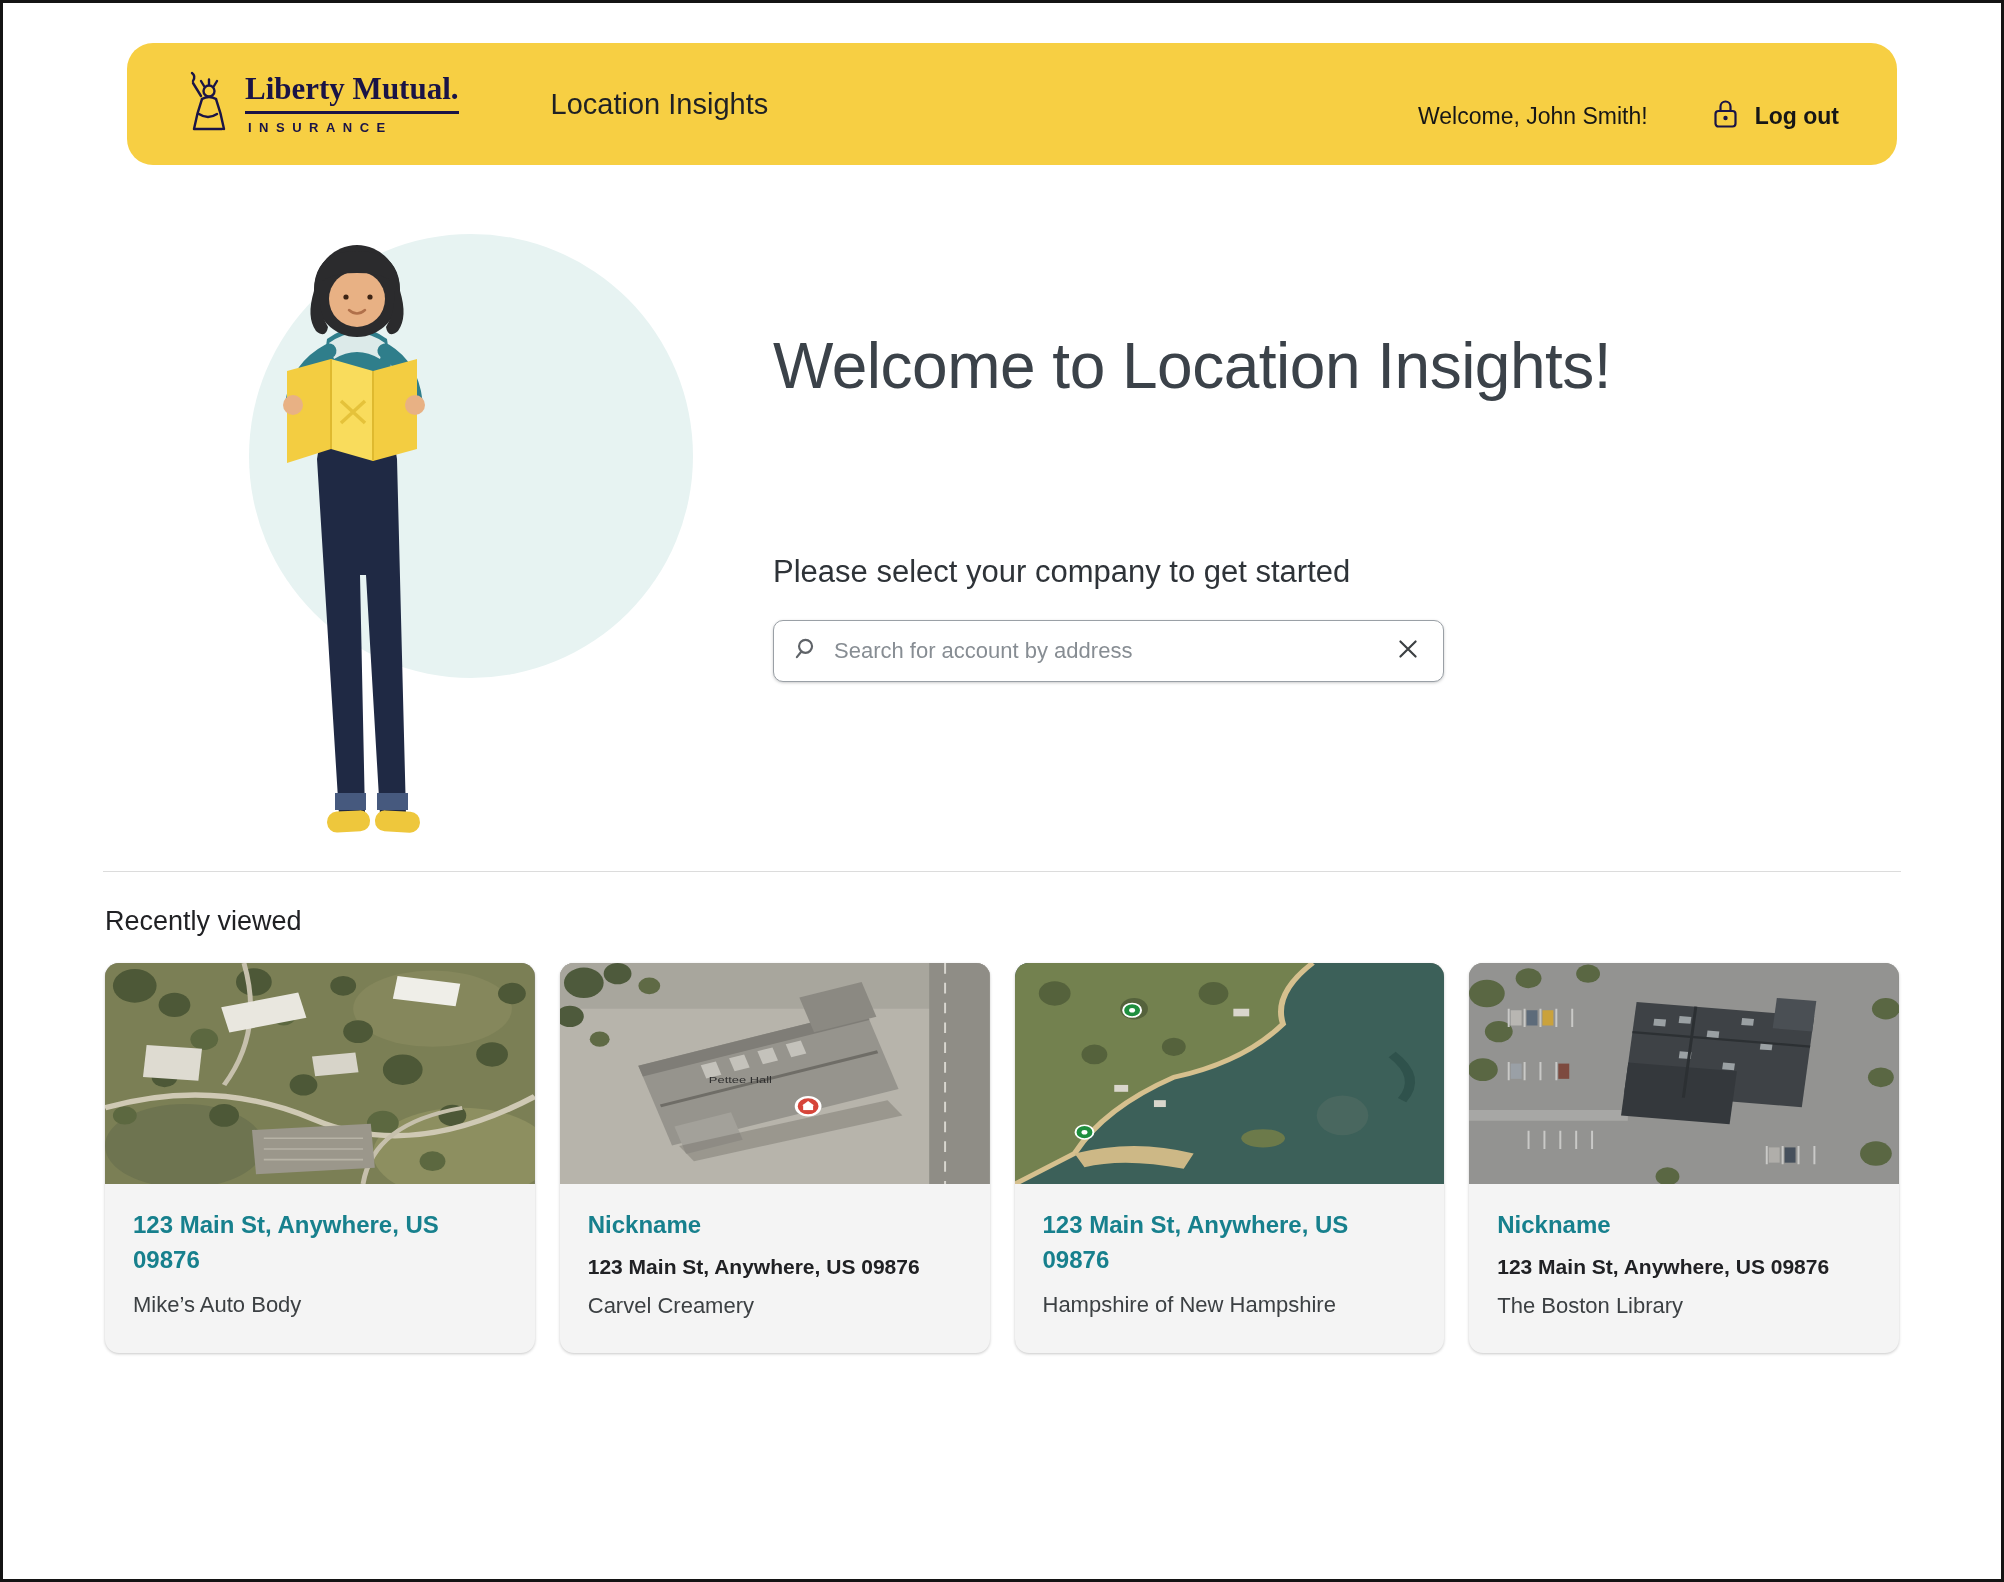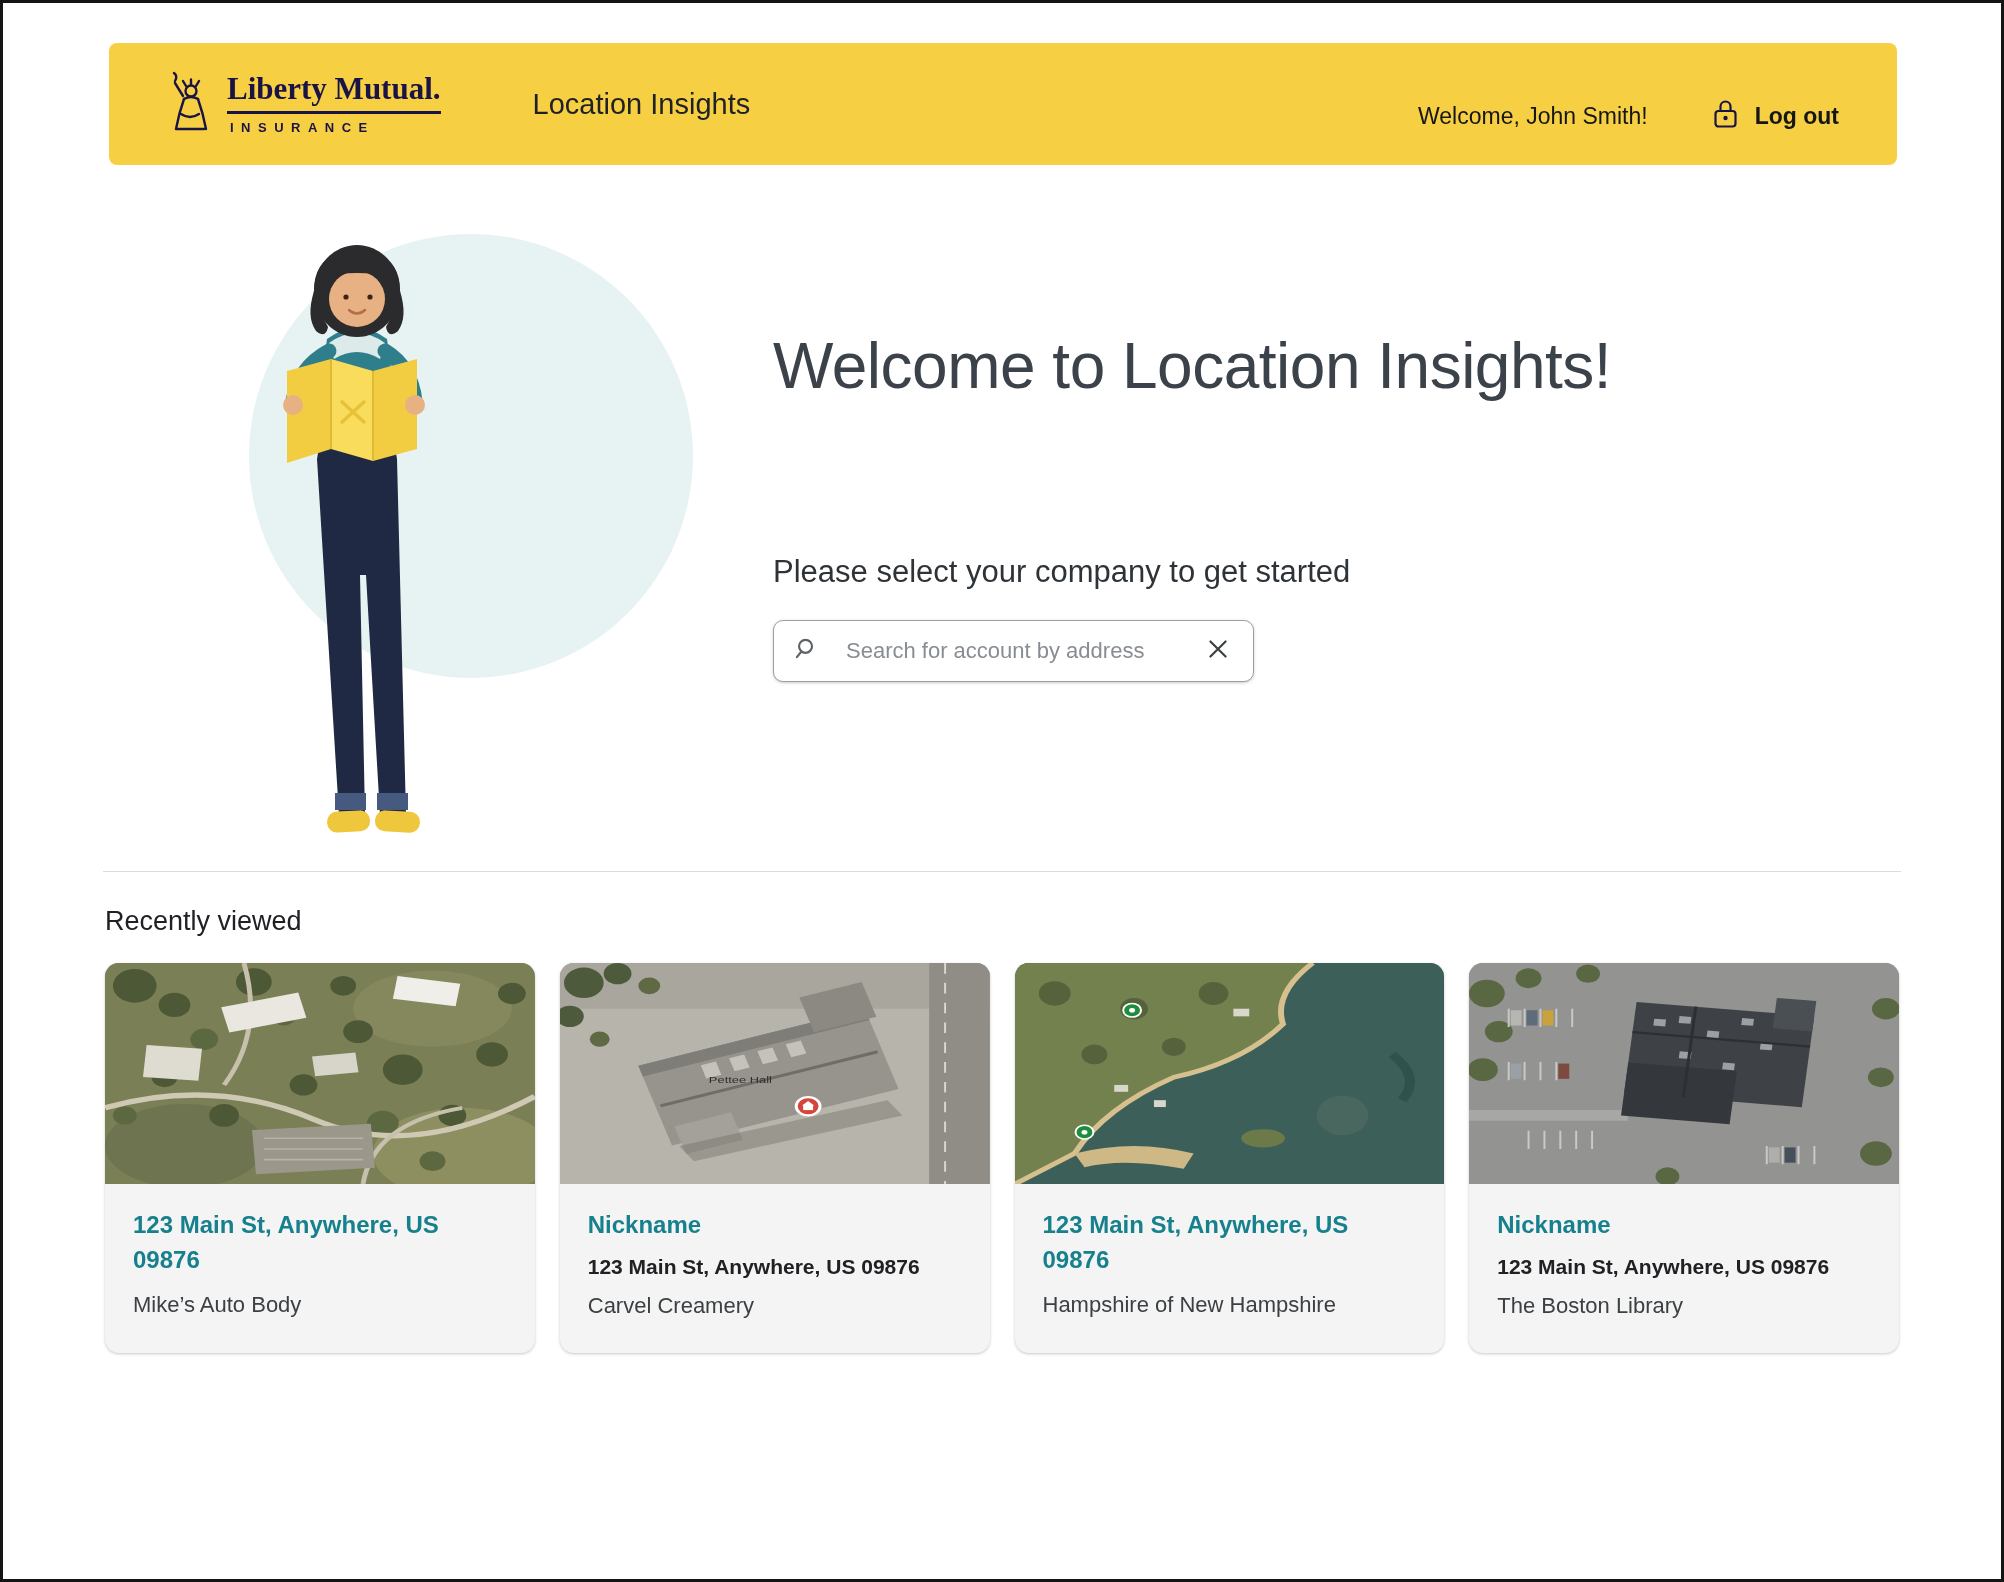--- a/index.html
+++ b/index.html
@@ -6,45 +6,45 @@
     --brand-yellow:#F7CF43;
     --link-teal:#17808D;
     --navy:#1A1446;
   }
   *{box-sizing:border-box;}
   html,body{margin:0;padding:0;background:#fff;}
   body{font-family:"Liberation Sans", sans-serif;color:#202124;}
   .page{position:relative;width:2004px;height:1582px;background:#fff;border:3px solid #141414;overflow:hidden;}
 
   
-  .topbar{position:absolute;left:106px;right:104px;top:40px;height:122px;
-          background:var(--brand-yellow);border-radius:8px;display:flex;align-items:center;
+  .topbar{position:absolute;left:124px;right:104px;top:40px;height:122px;
+          background:var(--brand-yellow);border-radius:26px;display:flex;align-items:center;
           padding:16px 58px;}
   .brand{display:flex;align-items:center;gap:14px;cursor:pointer;}
   .brand-text{display:flex;flex-direction:column;}
   .brand-name{font-family:"Liberation Serif", serif;font-weight:700;font-size:31px;color:var(--navy);
               line-height:1;padding-bottom:7px;border-bottom:3px solid var(--navy);}
   .brand-tagline{font-size:13px;font-weight:700;letter-spacing:7.5px;color:var(--navy);margin-top:6px;text-indent:3px;}
   .app-title{font-size:29px;color:#1F2125;margin-left:92px;}
   .topbar-right{margin-left:auto;display:flex;align-items:flex-end;margin-top:20px;}
   .welcome-text{font-size:23px;color:#161616;margin-right:64px;}
   .lock-wrap{display:flex;align-items:center;margin-right:16px;}
   .logout-button{background:none;border:none;font-family:inherit;font-size:23px;font-weight:700;
                  color:#161616;cursor:pointer;padding:0;}
 
   
   .hero{position:relative;height:706px;margin-top:162px;}
   .illustration{position:absolute;left:240px;top:44px;width:450px;height:660px;}
   .illustration svg{display:block;width:100%;height:100%;}
   .hero-content{position:absolute;left:770px;top:165px;width:1090px;}
   .hero-title{margin:0;font-size:64px;font-weight:400;color:#3B4249;letter-spacing:-0.5px;line-height:1.15;}
   .hero-subtitle{margin:150px 0 0;font-size:31px;font-weight:400;color:#2E3338;}
-  .search-box{margin-top:30px;width:481px;height:62px;background:#fff;border:1px solid #9AA0A6;
+  .search-box{margin-top:30px;width:671px;height:62px;background:#fff;border:1px solid #9AA0A6;
               border-radius:10px;box-shadow:0 1px 3px rgba(60,64,67,.28);
-              display:flex;align-items:center;gap:26px;padding:12px 18px;}
+              display:flex;align-items:center;gap:14px;padding:12px 18px;}
   .search-input{flex:1;border:none;outline:none;background:transparent;font-family:inherit;
                 font-size:22px;color:#202124;}
   .search-input::placeholder{color:#878D93;}
   .icon-btn{background:none;border:none;padding:4px;cursor:pointer;display:flex;align-items:center;}
 
   .divider{margin:0 100px;border:none;border-top:1px solid #DCDCDC;}
 
   
   .recent{padding:0 102px;}
   .recent-title{margin:34px 0 26px;font-size:27px;font-weight:400;color:#202124;}

